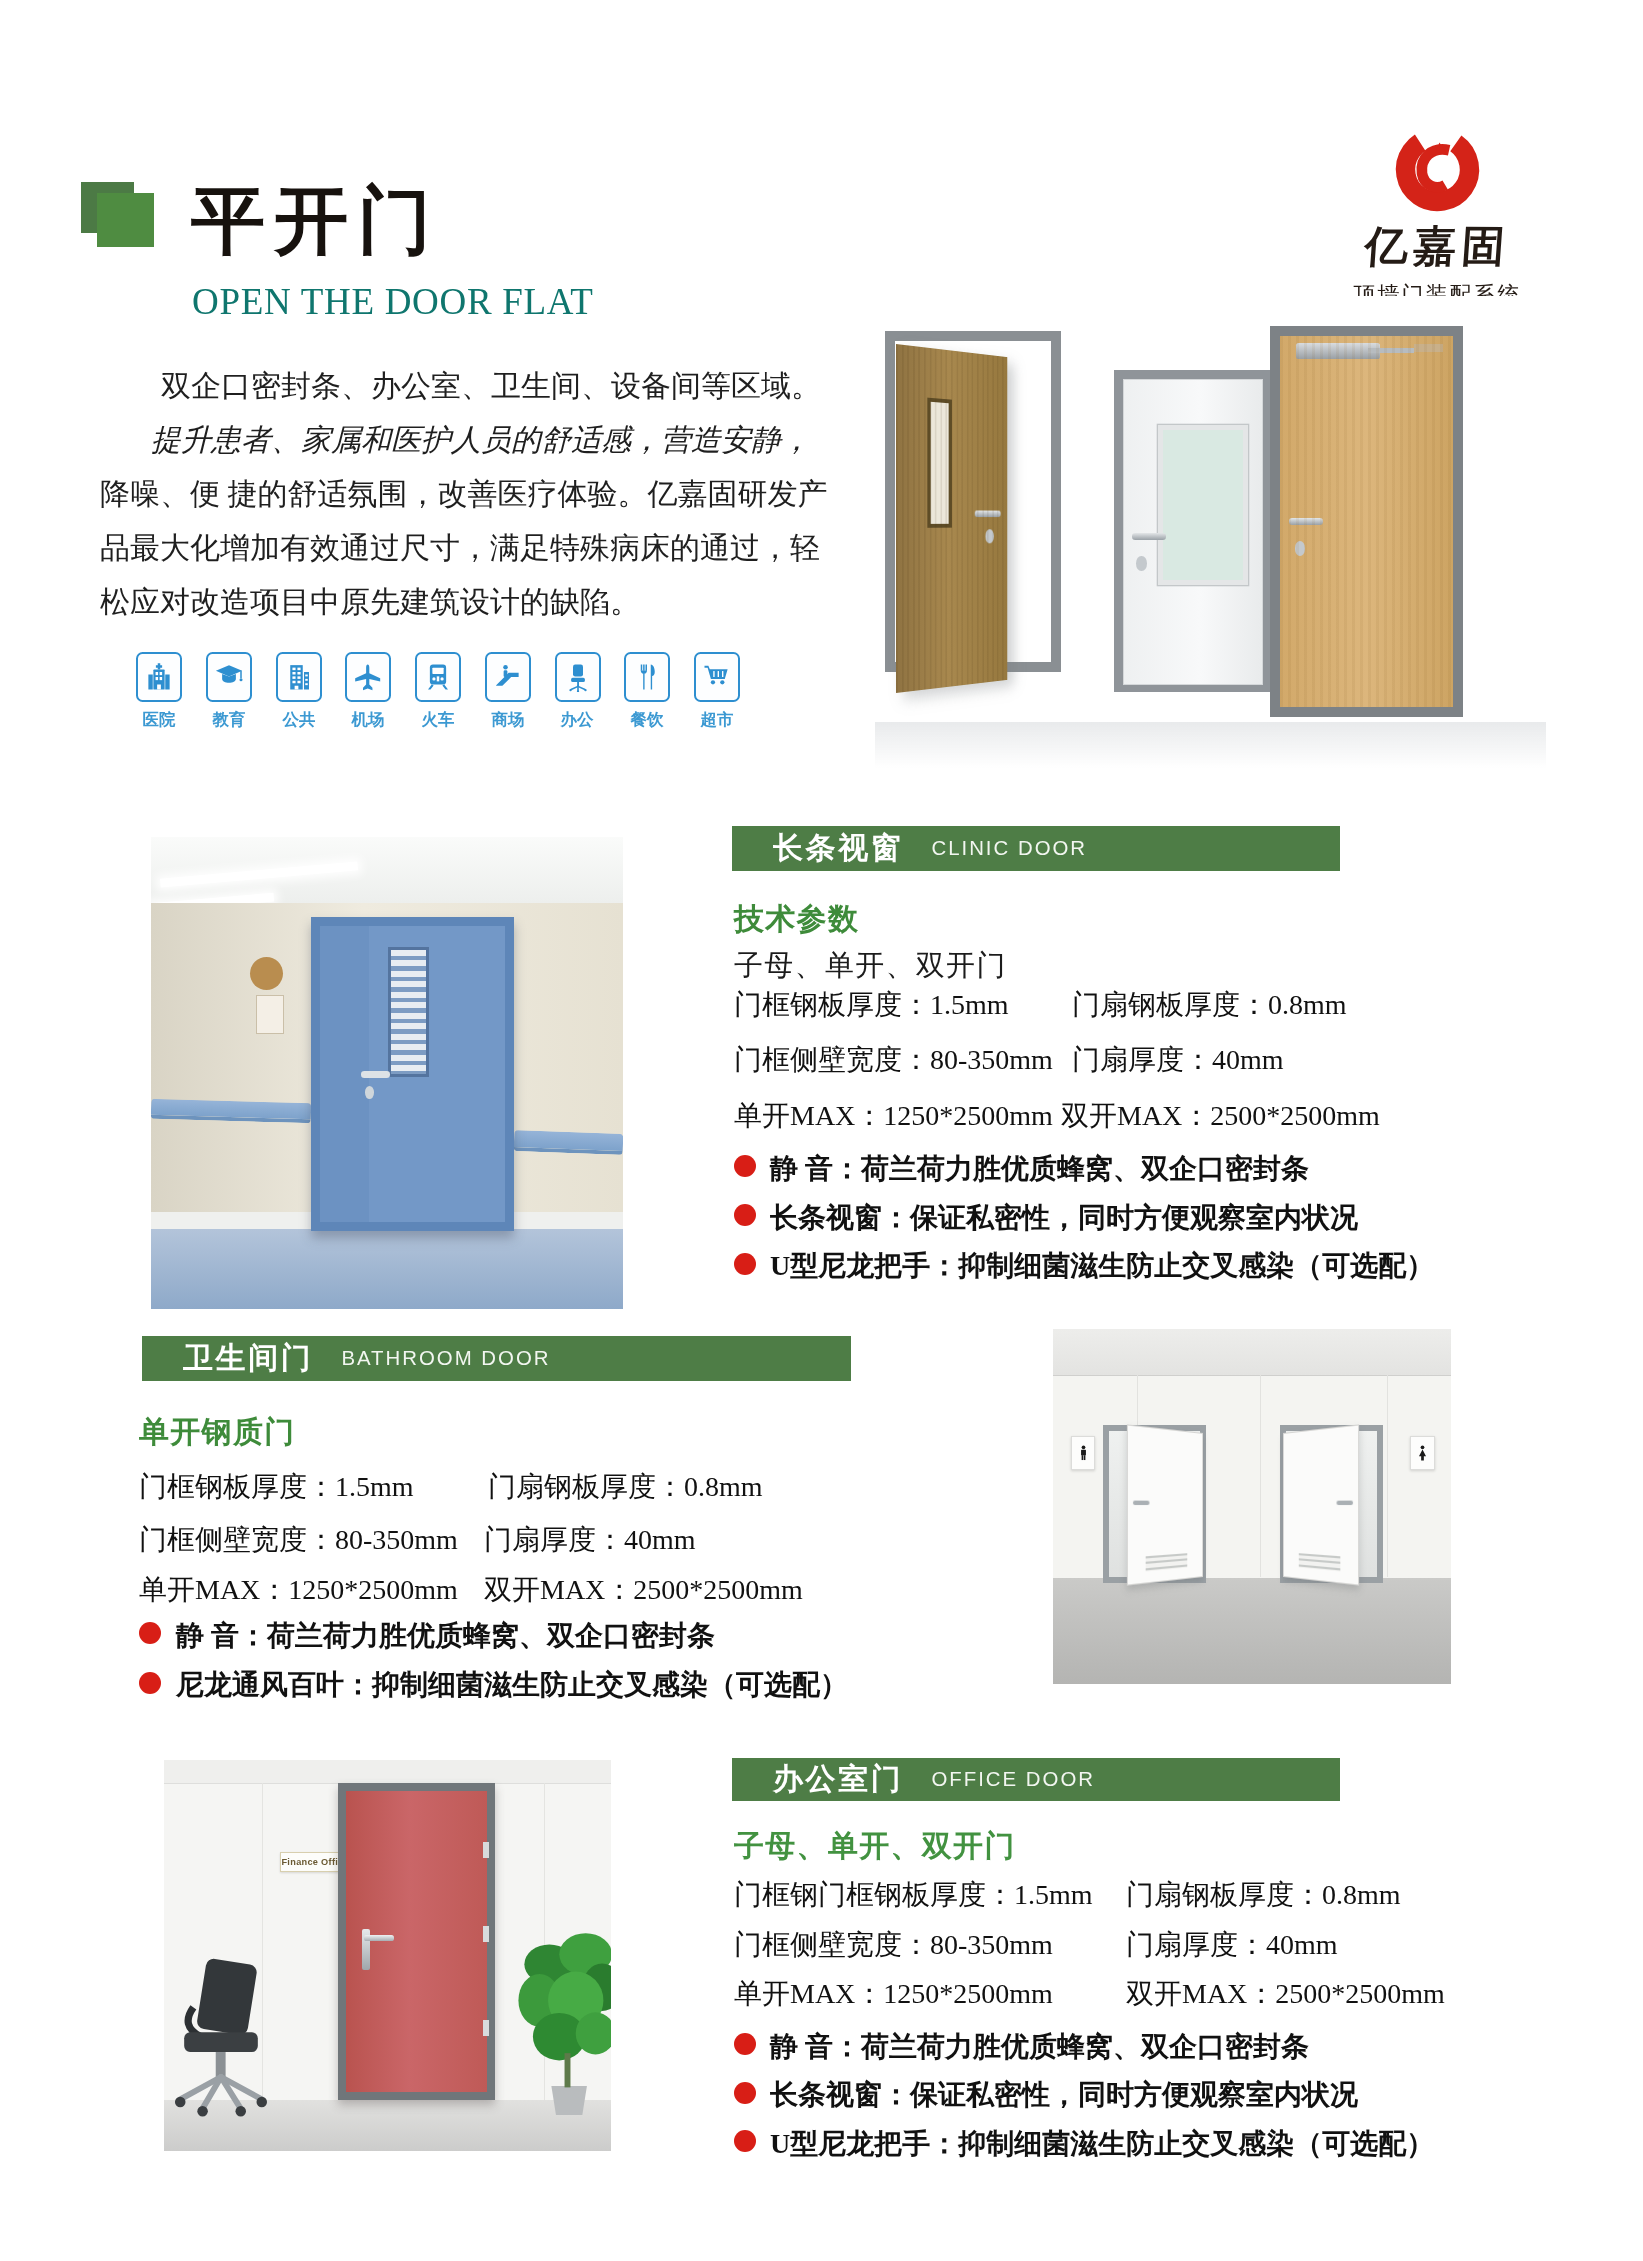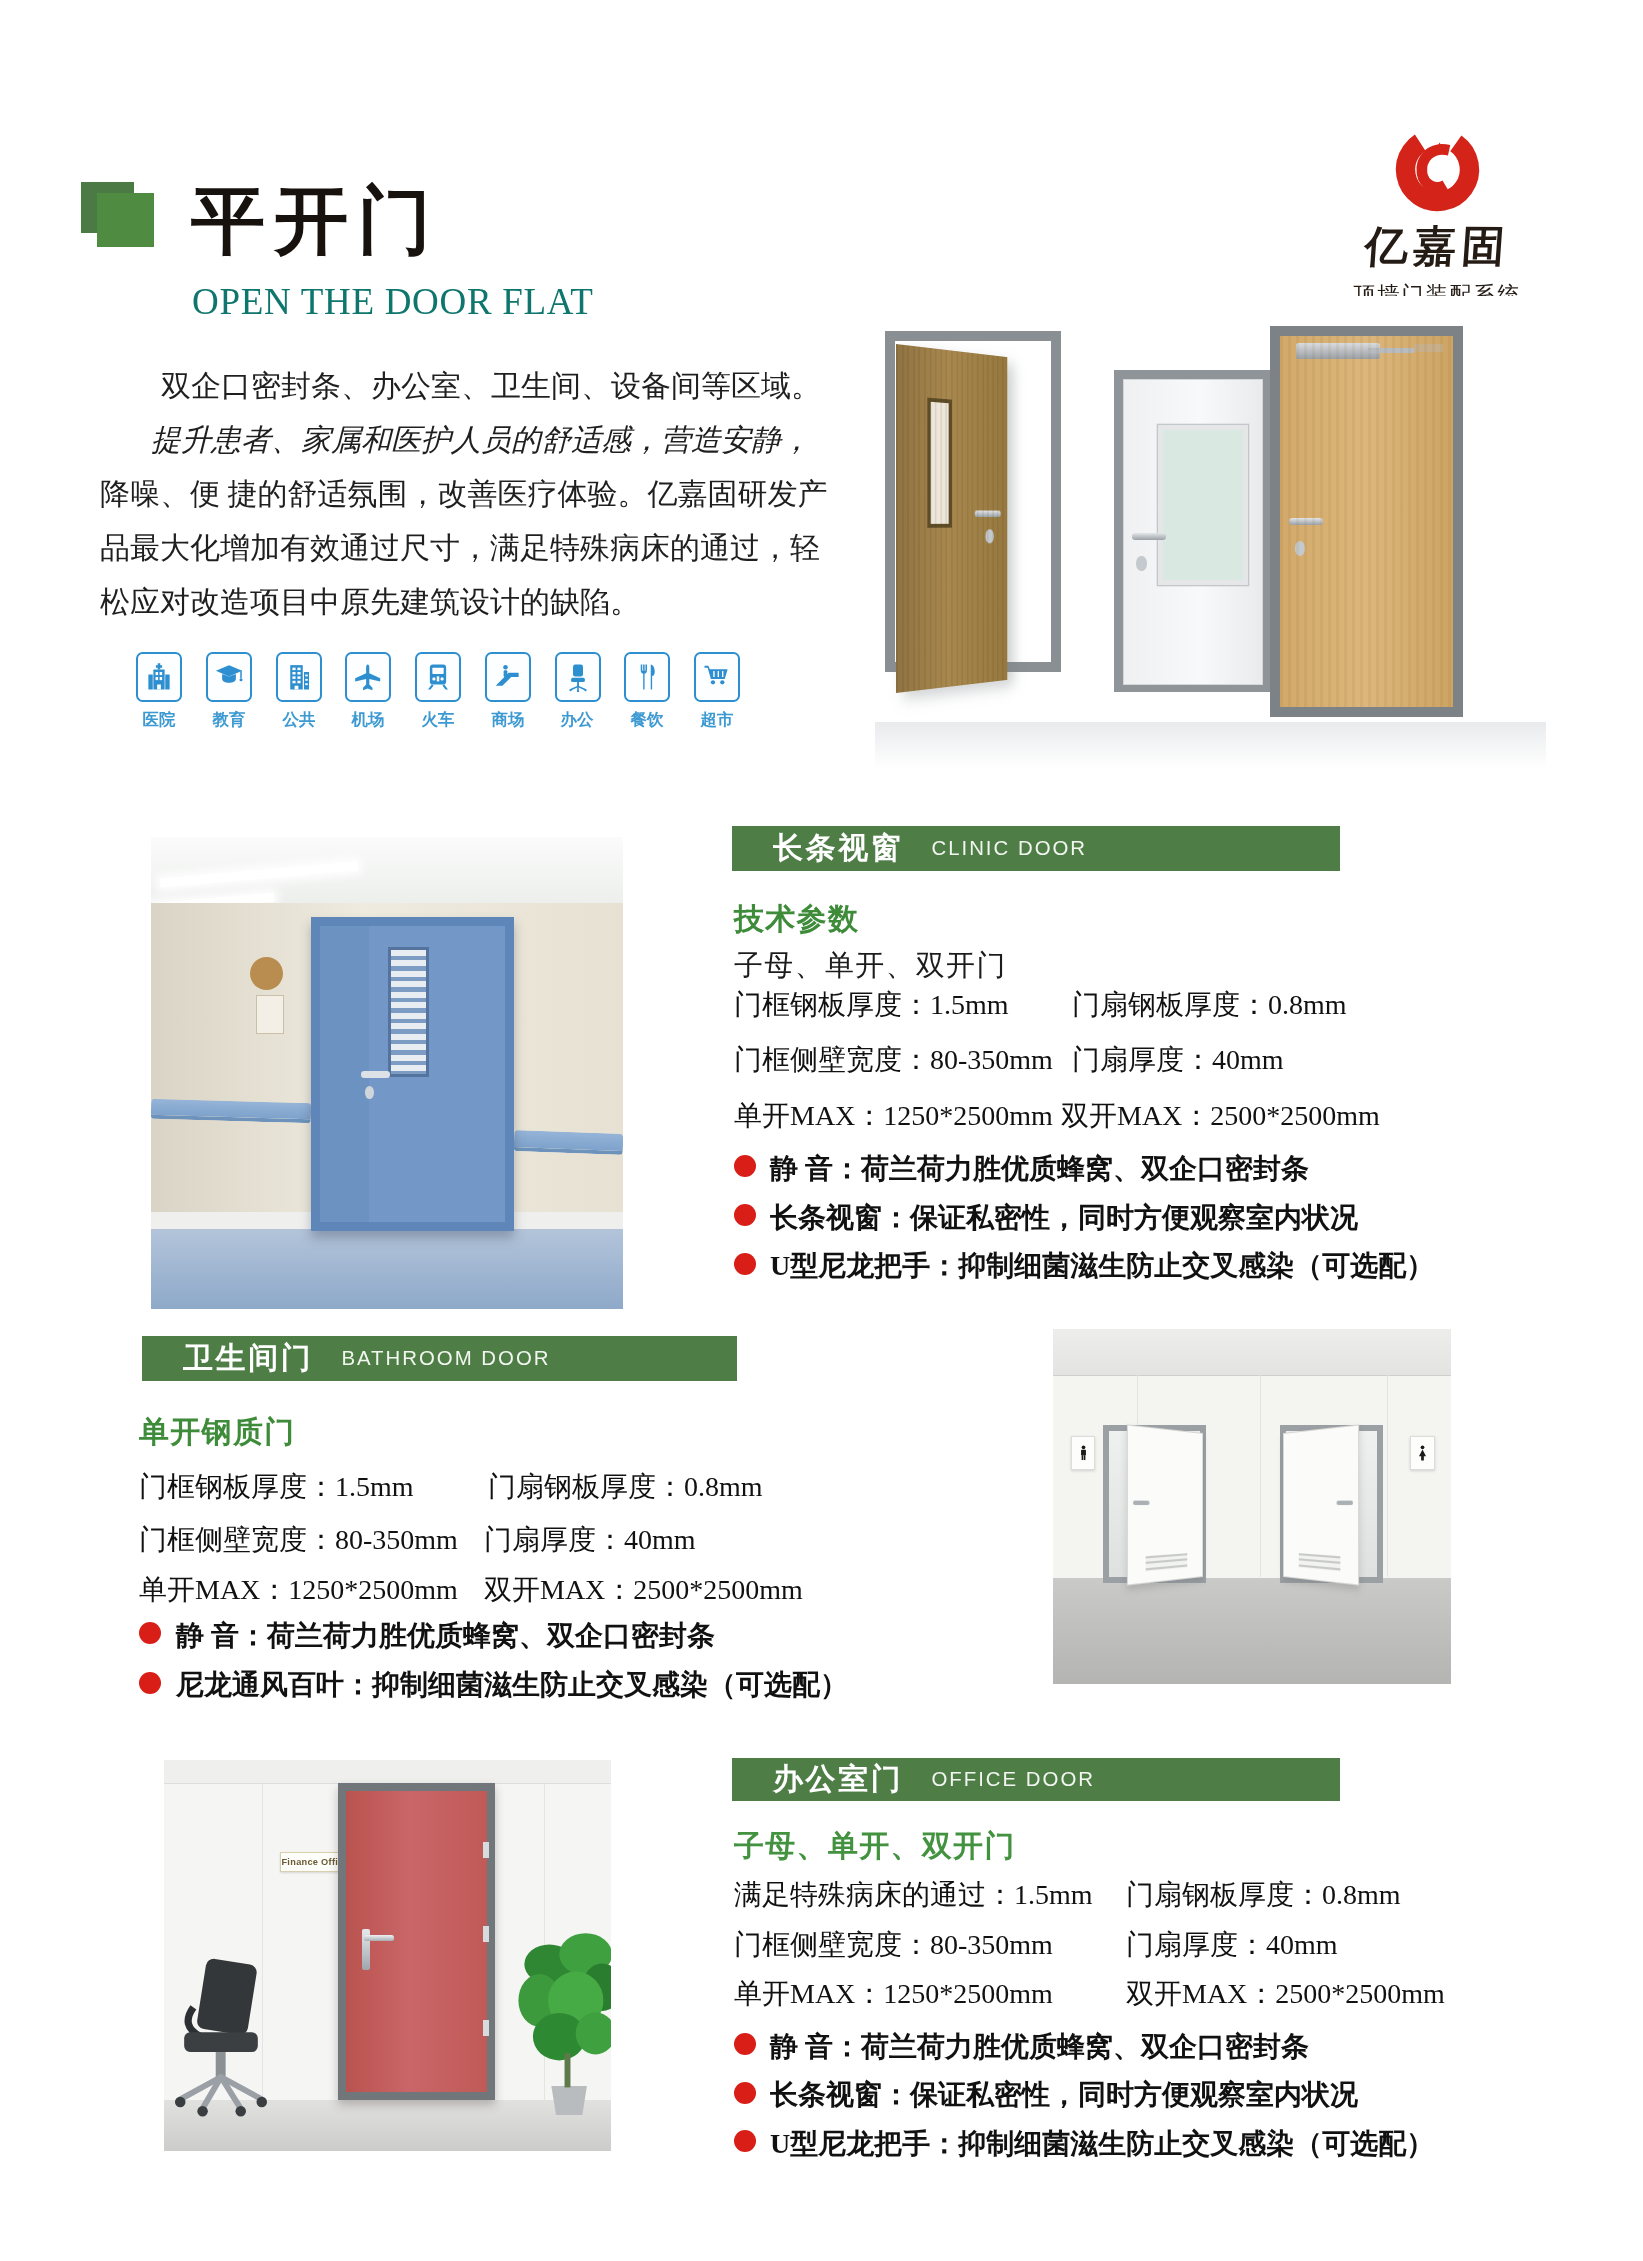--- a/index.html
+++ b/index.html
@@ -325,21 +325,21 @@
     <div class="c-frame">
       <div class="c-leaf-n"></div>
       <div class="c-leaf-w">
         <div class="c-louver"></div>
         <div class="c-handle"></div>
         <div class="c-esc"></div>
       </div>
     </div>
   </div>
 
-  <div class="bar" style="left:142px;top:1336px;width:595px;">
+  <div class="bar" style="left:142px;top:1336px;width:709px;">
     <span class="cn">卫生间门</span>
     <span class="en">BATHROOM DOOR</span>
   </div>
   <div class="h-green" style="left:139px;top:1412px;">单开钢质门</div>
 
   <div class="param" style="left:139px;top:1468px;">门框钢板厚度：1.5mm</div>
   <div class="param" style="left:488px;top:1468px;">门扇钢板厚度：0.8mm</div>
   <div class="param" style="left:139px;top:1521px;">门框侧壁宽度：80-350mm</div>
   <div class="param" style="left:484px;top:1521px;">门扇厚度：40mm</div>
   <div class="param" style="left:139px;top:1571px;">单开MAX：1250*2500mm</div>
@@ -383,21 +383,21 @@
         </svg>
     </div>
   </div>
 
   <div class="bar" style="left:732px;top:1758px;width:608px;height:43px;">
     <span class="cn">办公室门</span>
     <span class="en">OFFICE DOOR</span>
   </div>
   <div class="h-green" style="left:734px;top:1826px;color:#429240;">子母、单开、双开门</div>
 
-  <div class="param" style="left:734px;top:1876px;">满足特殊病床的通过：1.5mm</div>
+  <div class="param" style="left:734px;top:1876px;">门框钢门框钢板厚度：1.5mm</div>
   <div class="param" style="left:1126px;top:1876px;">门扇钢板厚度：0.8mm</div>
   <div class="param" style="left:734px;top:1926px;">门框侧壁宽度：80-350mm</div>
   <div class="param" style="left:1126px;top:1926px;">门扇厚度：40mm</div>
   <div class="param" style="left:734px;top:1975px;">单开MAX：1250*2500mm</div>
   <div class="param" style="left:1126px;top:1975px;">双开MAX：2500*2500mm</div>
 
   <div class="bullet-dot" style="left:734px;top:2033px;"></div>
   <div class="bullet-text" style="left:770px;top:2028px;">静 音：荷兰荷力胜优质蜂窝、双企口密封条</div>
   <div class="bullet-dot" style="left:734px;top:2082px;"></div>
   <div class="bullet-text" style="left:770px;top:2076px;">长条视窗：保证私密性，同时方便观察室内状况</div>

